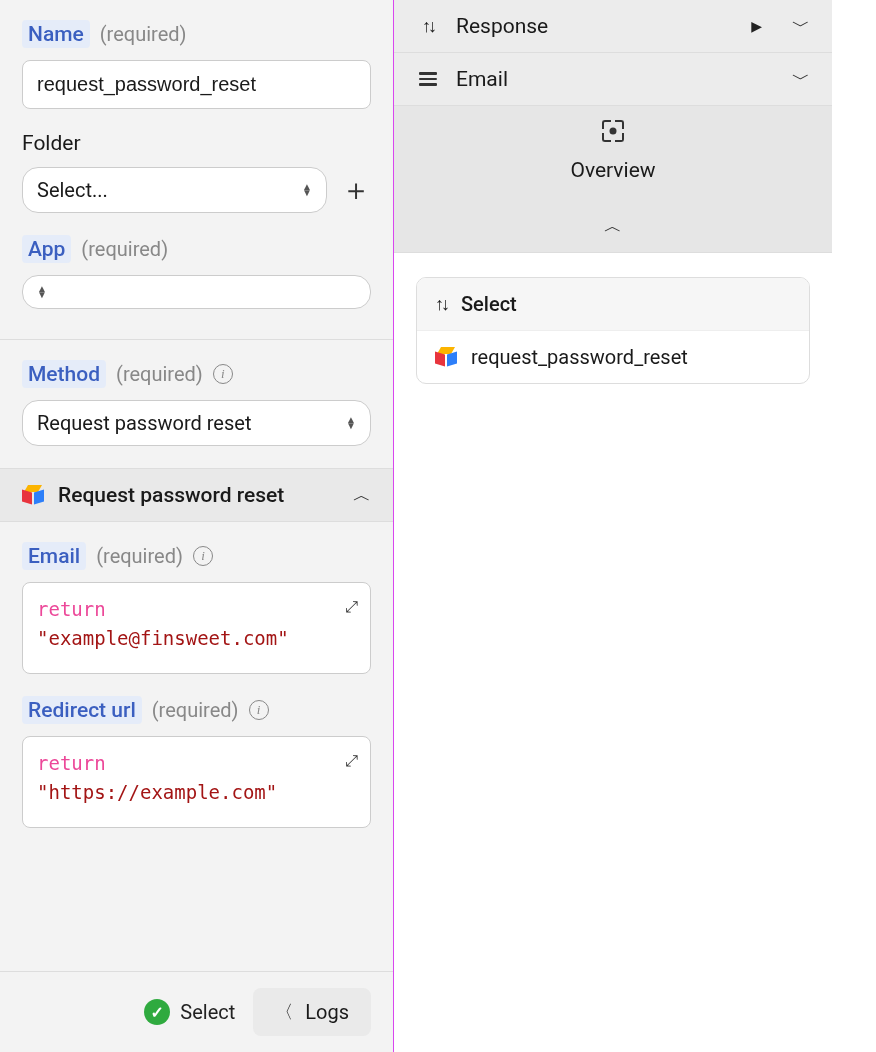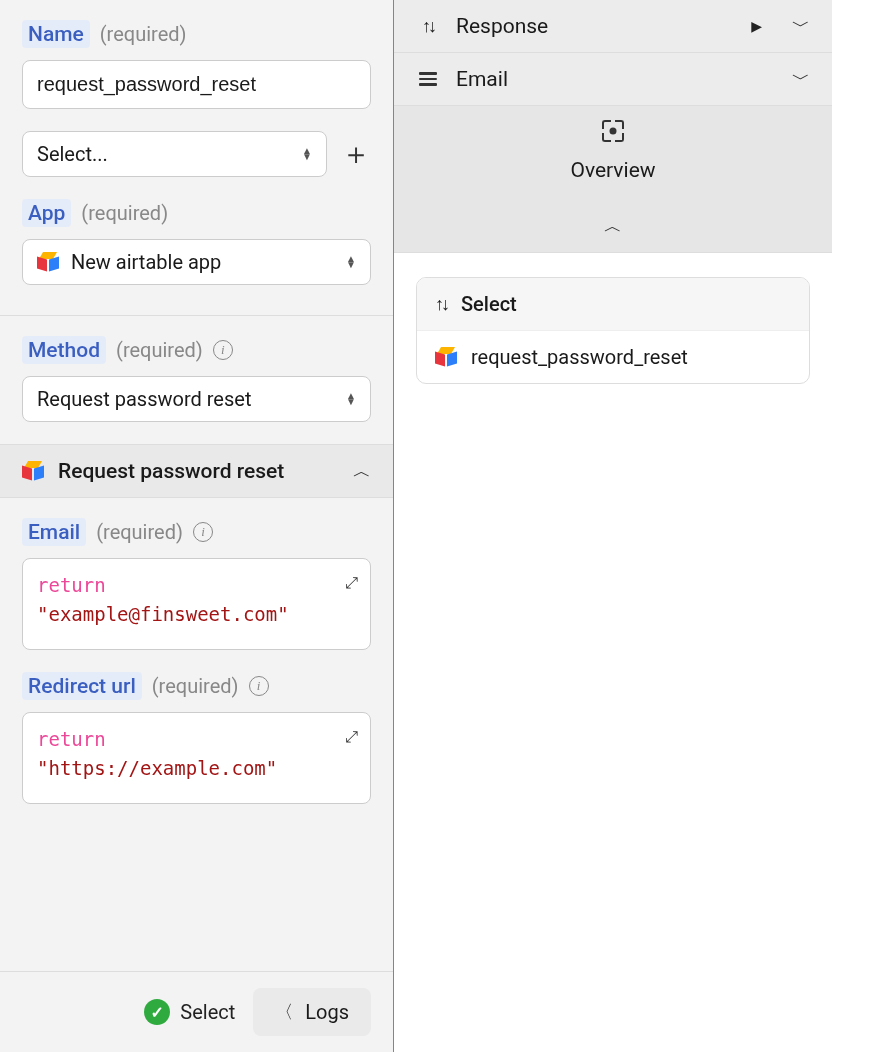--- a/index.html
+++ b/index.html
@@ -80,21 +80,21 @@
 
   .select-row {
     display: flex;
     align-items: center;
     gap: 14px;
   }
   .select-box {
     flex: 1;
     background: #fff;
     border: 1px solid #ccc;
-    border-radius: 8px;
+    border-radius: 16px;
     padding: 10px 14px;
     font-size: 20px;
     display: flex;
     align-items: center;
     justify-content: space-between;
     cursor: pointer;
   }
   .select-box-inner {
     display: flex;
     align-items: center;
@@ -276,46 +276,41 @@
 
     <div class="field-group">
       <div class="label-row">
         <span class="label-tag">Name</span>
         <span class="label-req">(required)</span>
       </div>
       <input class="text-input" type="text" value="request_password_reset" style="">
     </div>
 
     <div class="field-group">
+      <div class="label-row">
+        <span class="label-plain">Folder</span>
+      </div>
       <div class="select-row">
         <div class="select-box">
           <span>Select...</span>
           <span class="caret-updown">
               <span>▲</span>
               <span>▼</span>
             </span>
         </div>
         <div class="plus-btn">＋</div>
       </div>
     </div>
 
     <div class="field-group" style="margin-bottom:8px">
       <div class="label-row">
         <span class="label-tag">App</span>
         <span class="label-req">(required)</span>
       </div>
       <div class="select-box">
-        <span class="select-box-inner">
-          <span class="cube-icon">
-              <span class="t"></span>
-              <span class="l"></span>
-              <span class="r"></span>
-            </span>
-          <span>New airtable app</span>
-        </span>
         <span class="caret-updown">
             <span>▲</span>
             <span>▼</span>
           </span>
       </div>
     </div>
   </div>
 
   <div class="divider"></div>
 

